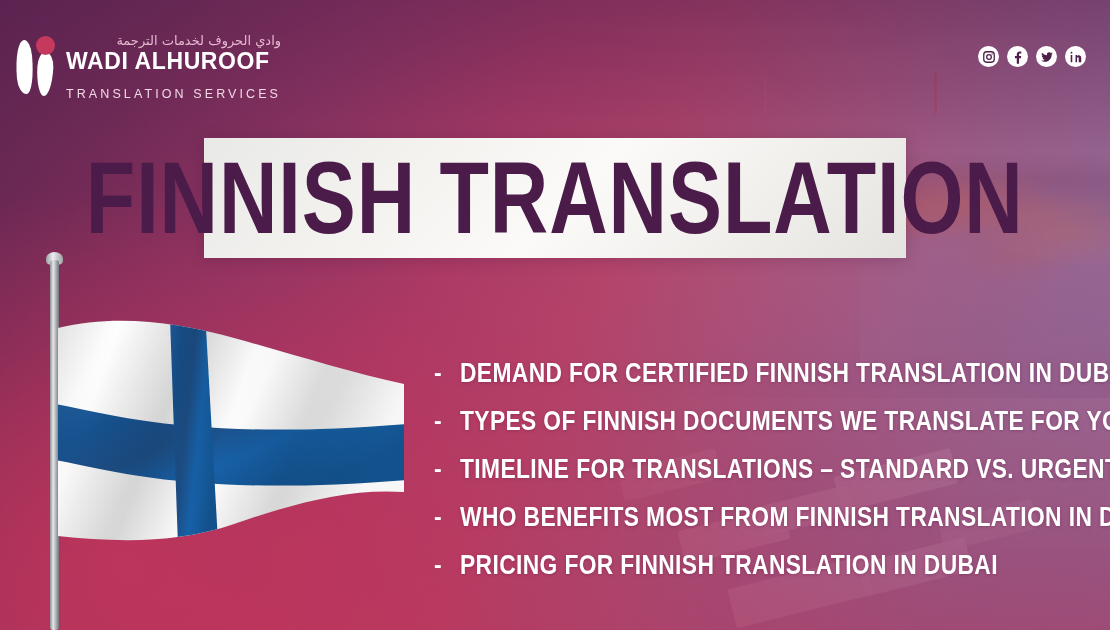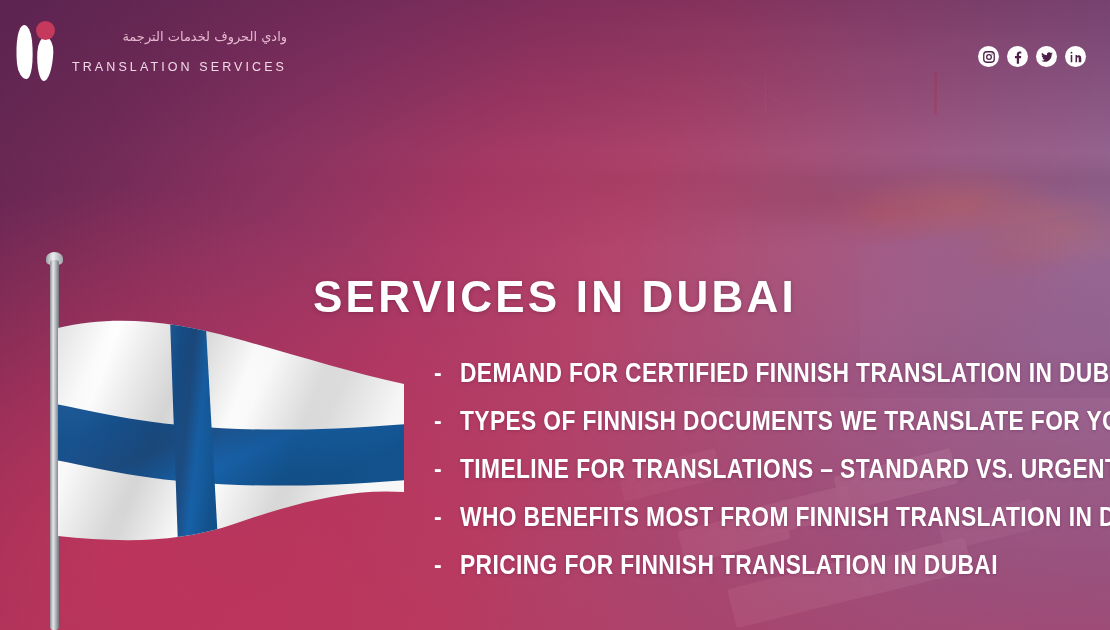--- a/index.html
+++ b/index.html
@@ -115,21 +115,21 @@
     position:absolute;left:28px;top:2px;width:17px;height:13px;
     background:linear-gradient(to right,#9a9da1,#eceef0 40%,#9fa2a6);
     border-radius:50% 50% 30% 30%;
   }
   .flag{
     position:absolute;left:38px;top:42px;width:350px;height:280px;
   }
   .flag svg{display:block;width:350px;height:280px;}
 
   
-  .logo{position:absolute;left:14px;top:21px;display:flex;align-items:center;gap:10px;}
+  .logo{position:absolute;left:14px;top:34px;display:flex;align-items:center;gap:4px;}
   .logo-mark{position:relative;width:48px;height:62px;flex:none;}
   .leaf{position:absolute;background:#ffffff;}
   .leaf-1{
     left:2px;top:4px;width:17px;height:54px;
     border-radius:60% 40% 50% 50% / 70% 30% 70% 30%;
     transform:rotate(-5deg);
   }
   .leaf-2{
     left:23px;top:16px;width:16px;height:44px;
     border-radius:45% 55% 50% 50% / 35% 35% 65% 65%;
@@ -299,20 +299,21 @@
   </div>
 
   <div class="logo">
     <div class="logo-mark">
       <div class="leaf leaf-1"></div>
       <div class="leaf leaf-2"></div>
       <div class="dot"></div>
     </div>
     <div class="logo-text">
       <div class="logo-ar">وادي الحروف لخدمات الترجمة</div>
+      <div class="logo-en">WADI ALHUROOF</div>
       <div class="logo-sub">TRANSLATION SERVICES</div>
     </div>
   </div>
 
   <div class="social">
     <div class="soc">
       <svg width="14" height="14" viewBox="0 0 24 24" fill="none" stroke="#4d2048" stroke-width="2.2">
         <rect x="3" y="3" width="18" height="18" rx="5"></rect>
         <circle cx="12" cy="12" r="4"></circle>
         <circle cx="17.3" cy="6.7" r="1.1" fill="#4d2048" stroke="none"></circle>
@@ -328,22 +329,24 @@
         <path d="M22 5.8c-.74.33-1.53.55-2.36.65a4.1 4.1 0 0 0 1.8-2.27c-.79.47-1.67.81-2.6 1a4.1 4.1 0 0 0-7 3.74A11.64 11.64 0 0 1 3.4 4.6a4.1 4.1 0 0 0 1.27 5.47 4.07 4.07 0 0 1-1.86-.51v.05a4.1 4.1 0 0 0 3.29 4.02c-.6.16-1.24.19-1.86.07a4.1 4.1 0 0 0 3.83 2.85A8.23 8.23 0 0 1 2 18.26 11.6 11.6 0 0 0 8.29 20.1c7.55 0 11.68-6.25 11.68-11.67l-.01-.53A8.3 8.3 0 0 0 22 5.8z"></path>
       </svg>
     </div>
     <div class="soc">
       <svg width="14" height="14" viewBox="0 0 24 24" fill="#4d2048">
         <path d="M5.6 8.4H2.9V21h2.7zM4.25 3A1.6 1.6 0 1 0 4.25 6.2 1.6 1.6 0 0 0 4.25 3M21 13.9c0-3.2-1.7-4.7-4-4.7-1.85 0-2.68 1.02-3.14 1.73V8.4H11.2c.04.76 0 12.6 0 12.6h2.66v-7.04c0-.24.02-.48.09-.65.19-.48.63-.98 1.37-.98.97 0 1.35.74 1.35 1.82V21H21z"></path>
       </svg>
     </div>
   </div>
 
-
-  <div class="subtitle">SERVICES IN DUBAI</div>
+  <div class="title-box">
+    <h1>FINNISH TRANSLATION</h1>
+  </div>
+
 
   <div class="bullets">
     <div class="bullet">
       <span class="dash">-</span>
       <span class="btext">DEMAND FOR CERTIFIED FINNISH TRANSLATION IN DUBAI</span>
     </div>
     <div class="bullet">
       <span class="dash">-</span>
       <span class="btext">TYPES OF FINNISH DOCUMENTS WE TRANSLATE FOR YOU</span>
     </div>

